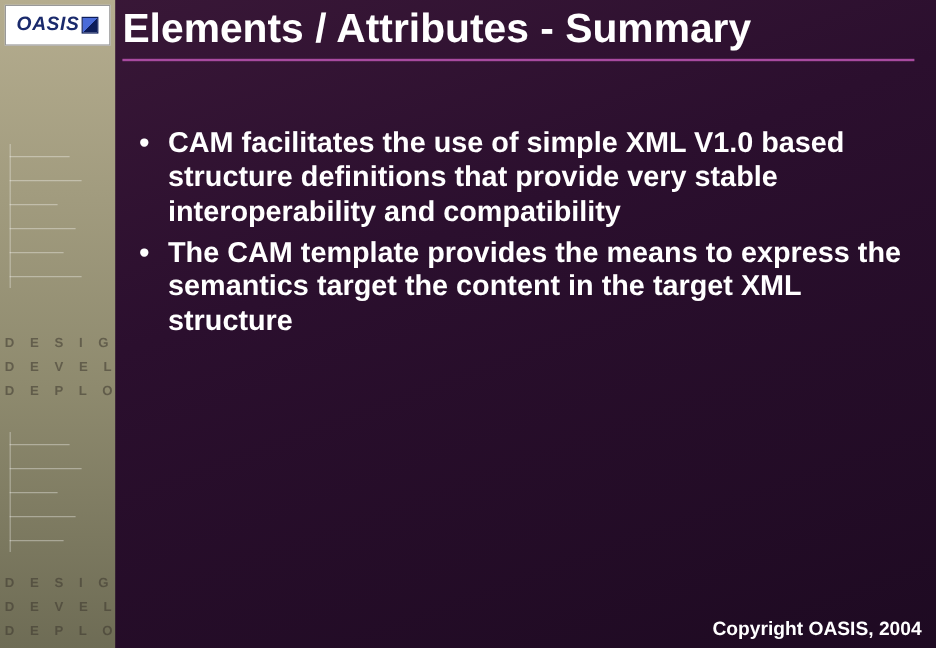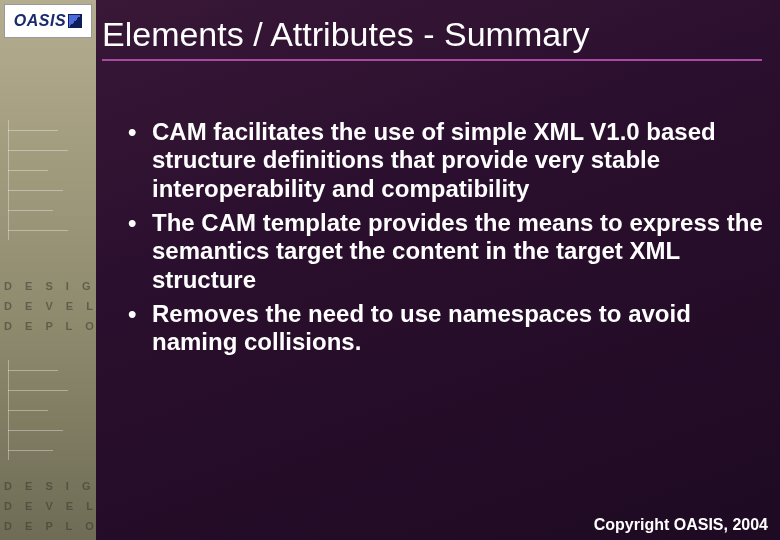--- a/index.html
+++ b/index.html
@@ -88,34 +88,33 @@
   .sl4 { top: 480px; }
   .sl5 { top: 500px; }
   .sl6 { top: 520px; }
   
   .title {
     position: absolute;
     left: 102px;
     top: 4px;
     width: 660px;
     font-size: 34px;
-    font-weight: normal;
+    font-weight: bold;
     color: #ffffff;
     line-height: 1.2;
     border-bottom: 2px solid #a84aa0;
     padding-bottom: 4px;
-    margin-top: 10px;
   }
   
   ul.bullets {
     position: absolute;
     left: 110px;
     top: 102px;
     width: 640px;
-    margin: 16px;
+    margin: 4px;
     padding: 0;
     list-style: none;
   }
   ul.bullets li {
     position: relative;
     padding-left: 26px;
     font-size: 24px;
     font-weight: bold;
     color: #ffffff;
     line-height: 1.18;
@@ -175,17 +174,16 @@
     <div class="side-label sl4">D E S I G N</div>
     <div class="side-label sl5">D E V E L O P</div>
     <div class="side-label sl6">D E P L O Y</div>
   </div>
 
   <div class="title">Elements / Attributes - Summary</div>
 
   <ul class="bullets">
     <li>CAM facilitates the use of simple XML V1.0 based structure definitions that provide very stable interoperability and compatibility</li>
     <li>The CAM template provides the means to express the semantics target the content in the target XML structure</li>
-    <li>Removes the need to use namespaces to avoid naming collisions.</li>
   </ul>
 
   <div class="copyright">Copyright OASIS, 2004</div>
 </div>
 
 </body></html>

